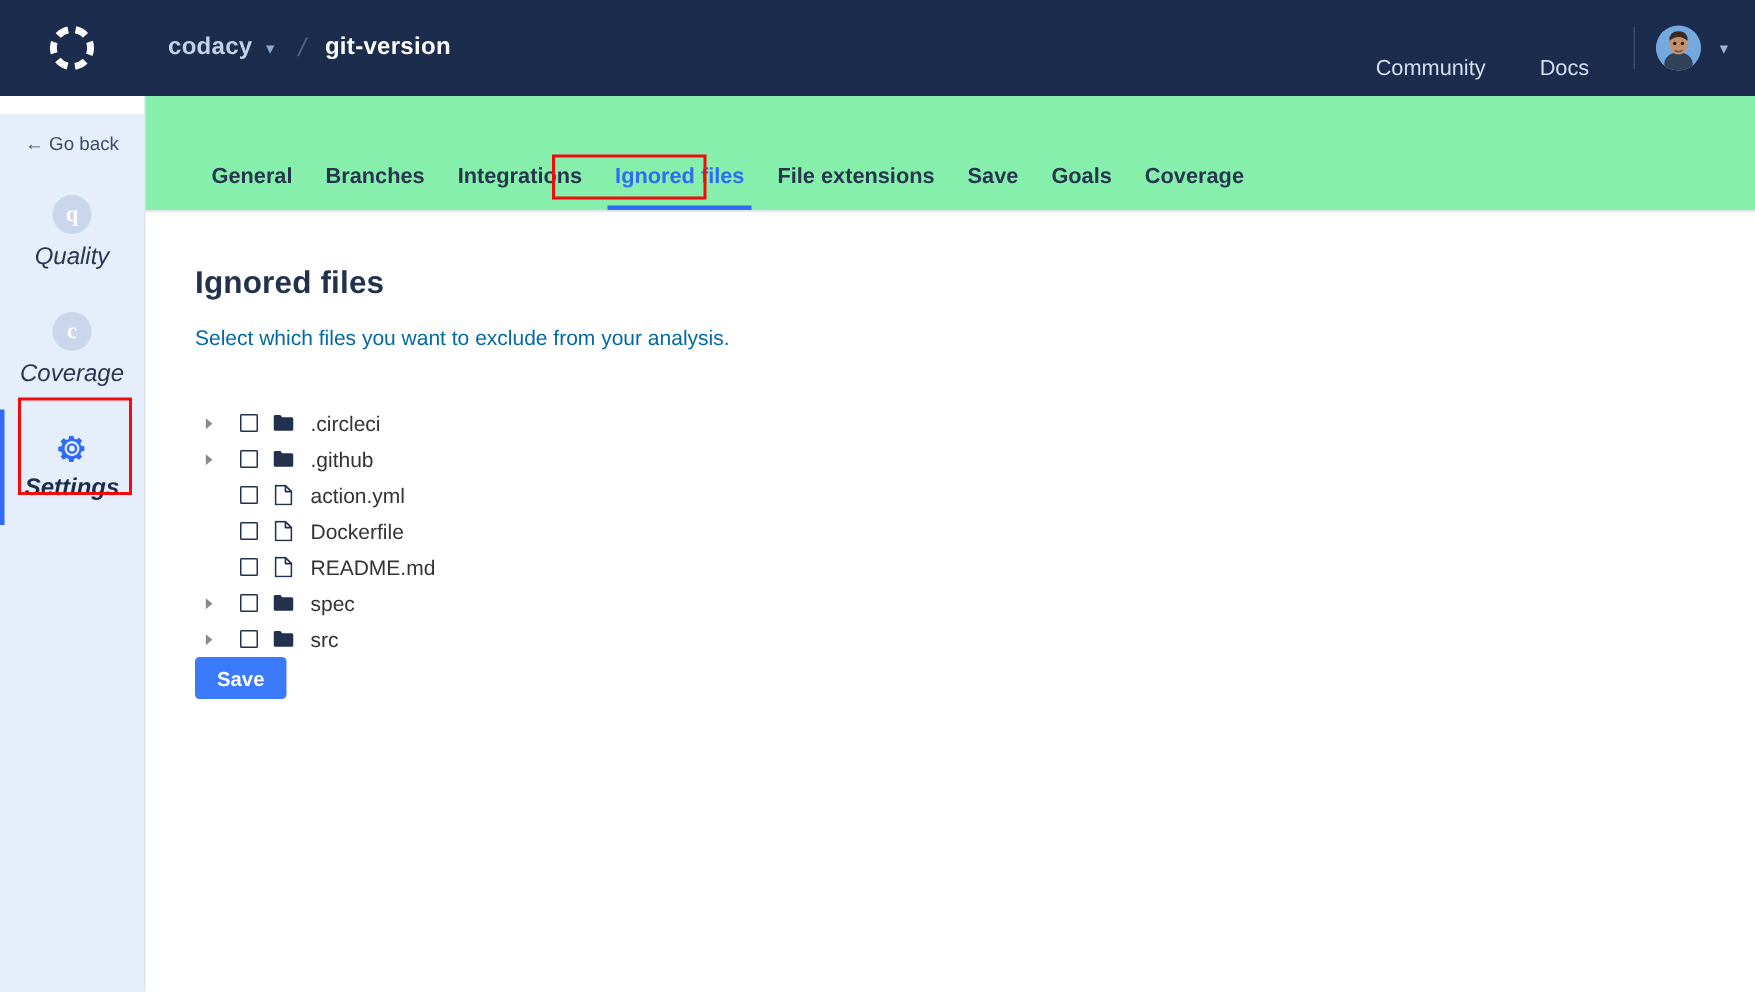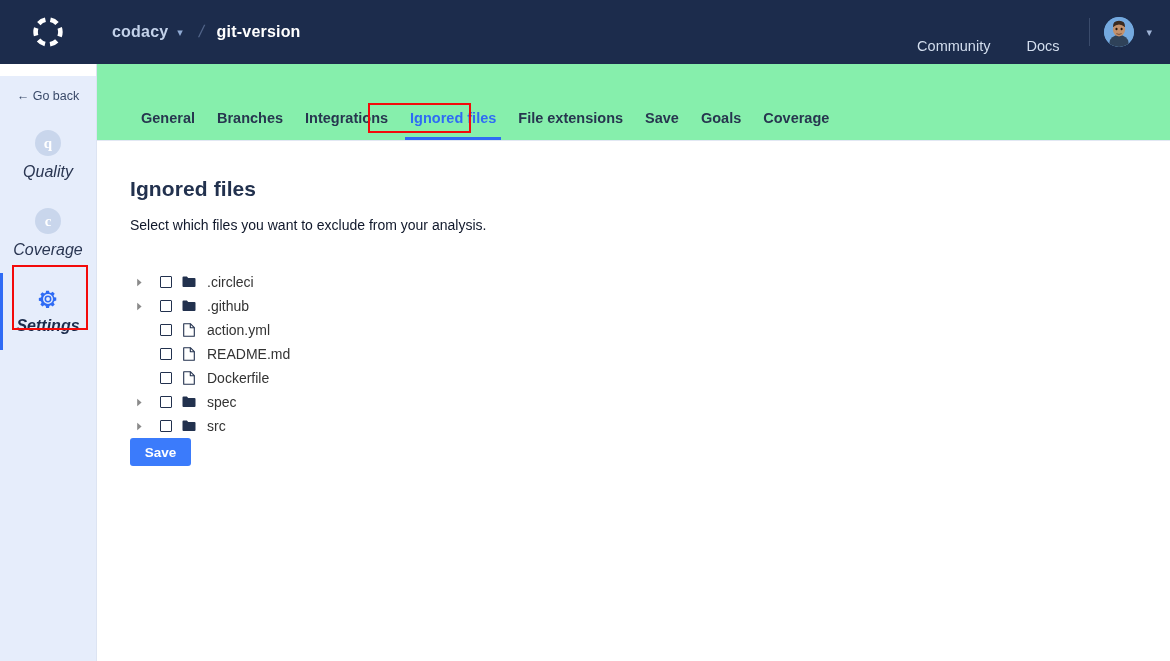--- a/index.html
+++ b/index.html
@@ -128,21 +128,21 @@
     width: 103px; height: 30px;
     border: 2px solid #F30A0A; pointer-events: none; z-index: 6;
   }
 
   .panel { padding: 36px 0 0 33px; }
   .page-title {
     font-size: 21px; font-weight: bold; color: #22314E;
     letter-spacing: .1px;
   }
   .page-sub {
-    margin-top: 16px; font-size: 14px; color: #0f172a;
+    margin-top: 16px; font-size: 14px; color: #0369a1;
   }
 
   
   .tree { margin-top: 37px; }
   .row {
     display: flex; align-items: center;
     height: 24px; font-size: 14px; color: #333333;
   }
   .twisty {
     width: 18px; display: flex; align-items: center; justify-content: center;
@@ -311,37 +311,37 @@
               <path d="M2.2 0.8 L6.6 4.5 L2.2 8.2 Z" fill="#8A8A8A"></path>
             </svg>
         </span>
         <span class="cb"></span>
         <span class="ic">
           <svg width="12" height="14" viewBox="0 0 12 14">
               <path d="M0.7 0.7h6.6l4 4v8.6H0.7z" fill="#fff" stroke="#22314E" stroke-width="1.1" stroke-linejoin="round"></path>
               <path d="M7.3 0.7v4h4" fill="none" stroke="#22314E" stroke-width="1.1" stroke-linejoin="round"></path>
             </svg>
         </span>
-        <span class="rowlabel">README.md</span>
+        <span class="rowlabel">Dockerfile</span>
       </div>
 
       <div class="row">
         <span class="twisty empty">
           <svg width="9" height="9" viewBox="0 0 9 9">
               <path d="M2.2 0.8 L6.6 4.5 L2.2 8.2 Z" fill="#8A8A8A"></path>
             </svg>
         </span>
         <span class="cb"></span>
         <span class="ic">
           <svg width="12" height="14" viewBox="0 0 12 14">
               <path d="M0.7 0.7h6.6l4 4v8.6H0.7z" fill="#fff" stroke="#22314E" stroke-width="1.1" stroke-linejoin="round"></path>
               <path d="M7.3 0.7v4h4" fill="none" stroke="#22314E" stroke-width="1.1" stroke-linejoin="round"></path>
             </svg>
         </span>
-        <span class="rowlabel">Dockerfile</span>
+        <span class="rowlabel">README.md</span>
       </div>
 
       <div class="row">
         <span class="twisty">
           <svg width="9" height="9" viewBox="0 0 9 9">
               <path d="M2.2 0.8 L6.6 4.5 L2.2 8.2 Z" fill="#8A8A8A"></path>
             </svg>
         </span>
         <span class="cb"></span>
         <span class="ic">

